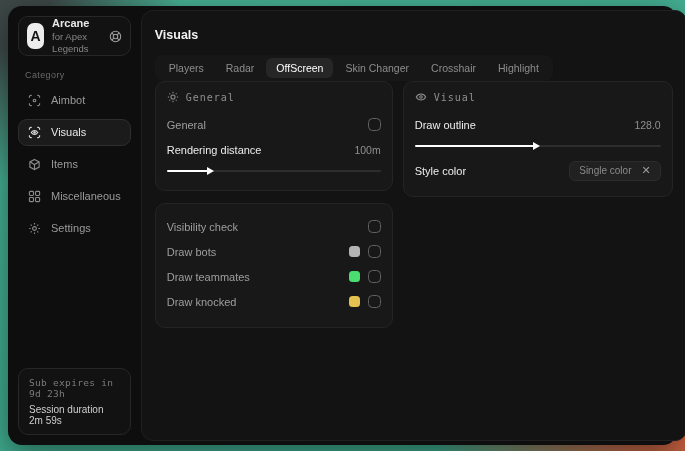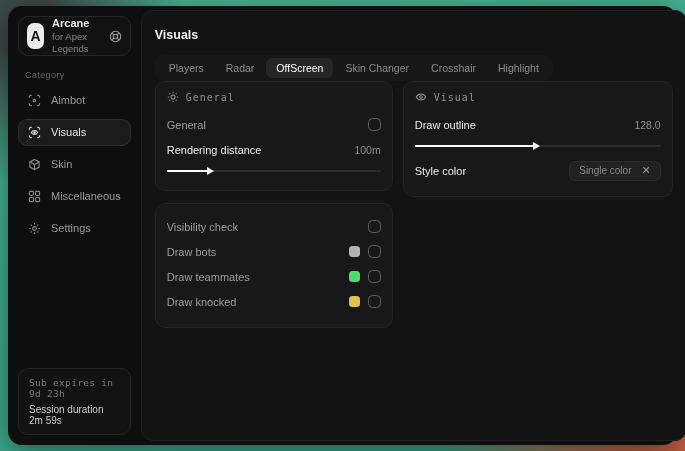--- a/index.html
+++ b/index.html
@@ -146,21 +146,21 @@
         </span>
         <span>Visuals</span>
       </div>
       <div class="nav-item">
         <span class="nicon">
           <svg width="13" height="13" viewBox="0 0 14 14" fill="none" stroke="currentColor" stroke-width="1.2">
             <path d="M7 1.5l5 2.7v5.6l-5 2.7-5-2.7V4.2z"></path>
             <path d="M2.2 4.3L7 7l4.8-2.7M7 7v5.3"></path>
           </svg>
         </span>
-        <span>Skin</span>
+        <span>Items</span>
       </div>
       <div class="nav-item">
         <span class="nicon">
           <svg width="13" height="13" viewBox="0 0 14 14" fill="none" stroke="currentColor" stroke-width="1.2">
             <rect x="1.5" y="1.5" width="4.4" height="4.4" rx="1"></rect>
             <rect x="8.1" y="1.5" width="4.4" height="4.4" rx="1"></rect>
             <rect x="1.5" y="8.1" width="4.4" height="4.4" rx="1"></rect>
             <rect x="8.1" y="8.1" width="4.4" height="4.4" rx="1"></rect>
           </svg>
         </span>

